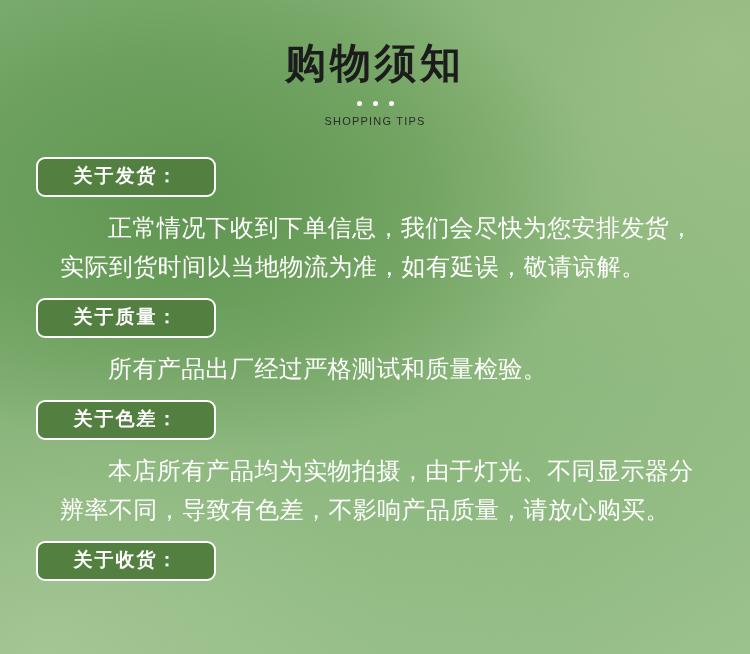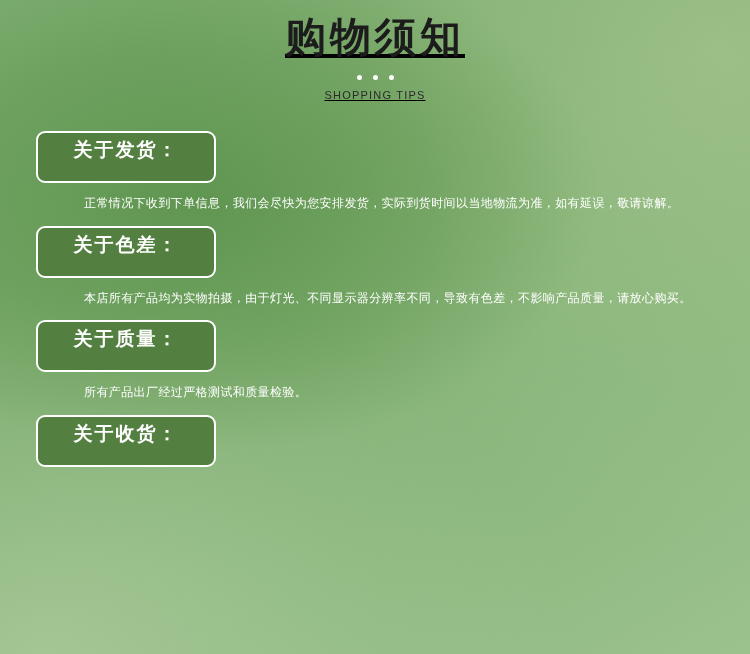--- a/index.html
+++ b/index.html
@@ -21,23 +21,22 @@
     background-image:
       radial-gradient(ellipse 520px 330px at 26% 30%, rgba(70,130,55,0.55) 0%, rgba(70,130,55,0.30) 45%, rgba(70,130,55,0.0) 78%),
       radial-gradient(ellipse 700px 620px at 96% 8%, rgba(176,204,150,0.55) 0%, rgba(176,204,150,0.10) 55%, rgba(176,204,150,0) 80%),
       radial-gradient(ellipse 640px 460px at 6% 100%, rgba(186,211,170,0.55) 0%, rgba(186,211,170,0.12) 55%, rgba(186,211,170,0) 82%),
       linear-gradient(150deg, #7eae72 0%, #7fae70 35%, #8cb87e 70%, #9cc18d 100%);
     overflow: hidden;
   }
 
   
   .header {
-    padding-top: 12px;
+    padding-top: 38px;
     text-align: center;
-    text-decoration: underline;
   }
   .header-title {
     font-size: 41px;
     font-weight: bold;
     color: #1c1c1c;
     letter-spacing: 4px;
     line-height: 1.25;
     margin: 0;
     font-family: "DejaVu Sans", "Liberation Sans", sans-serif;
   }
@@ -71,42 +70,42 @@
   }
   .section {
     margin-bottom: 11px;
   }
   .section:last-child { margin-bottom: 0; }
 
   .pill {
     display: inline-block;
     box-sizing: border-box;
     width: 180px;
-    height: 52px;
+    height: 40px;
     line-height: 32px;
     text-align: center;
     border: 2px solid #ffffff;
     border-radius: 9px;
     background: #537f41;
     color: #ffffff;
     font-size: 19px;
     font-weight: bold;
     letter-spacing: 2px;
     font-family: "DejaVu Sans", "Liberation Sans", sans-serif;
   }
 
   .body-text {
     margin: 12px 0 0 24px;
     padding-right: 14px;
     color: #ffffff;
-    font-size: 12px;
+    font-size: 24px;
     line-height: 1.62;
     letter-spacing: 0.4px;
     text-indent: 2em;
-    font-family: Liberation Mono, monospace;
+    font-family: Liberation Sans, sans-serif;
   }
 </style>
 </head>
 <body>
 
 <div id="page">
 
   <div class="header">
     <h1 class="header-title">购物须知</h1>
     <div class="dots">
@@ -118,27 +117,27 @@
   </div>
 
   <div class="sections">
 
     <div class="section">
       <div class="pill">关于发货：</div>
       <p class="body-text">正常情况下收到下单信息，我们会尽快为您安排发货，实际到货时间以当地物流为准，如有延误，敬请谅解。</p>
     </div>
 
     <div class="section">
-      <div class="pill">关于色差：</div>
-      <p class="body-text">本店所有产品均为实物拍摄，由于灯光、不同显示器分辨率不同，导致有色差，不影响产品质量，请放心购买。</p>
+      <div class="pill">关于质量：</div>
+      <p class="body-text">所有产品出厂经过严格测试和质量检验。</p>
     </div>
 
     <div class="section">
-      <div class="pill">关于质量：</div>
-      <p class="body-text">所有产品出厂经过严格测试和质量检验。</p>
+      <div class="pill">关于色差：</div>
+      <p class="body-text">本店所有产品均为实物拍摄，由于灯光、不同显示器分辨率不同，导致有色差，不影响产品质量，请放心购买。</p>
     </div>
 
     <div class="section">
       <div class="pill">关于收货：</div>
     </div>
 
   </div>
 </div>
 
 </body></html>

